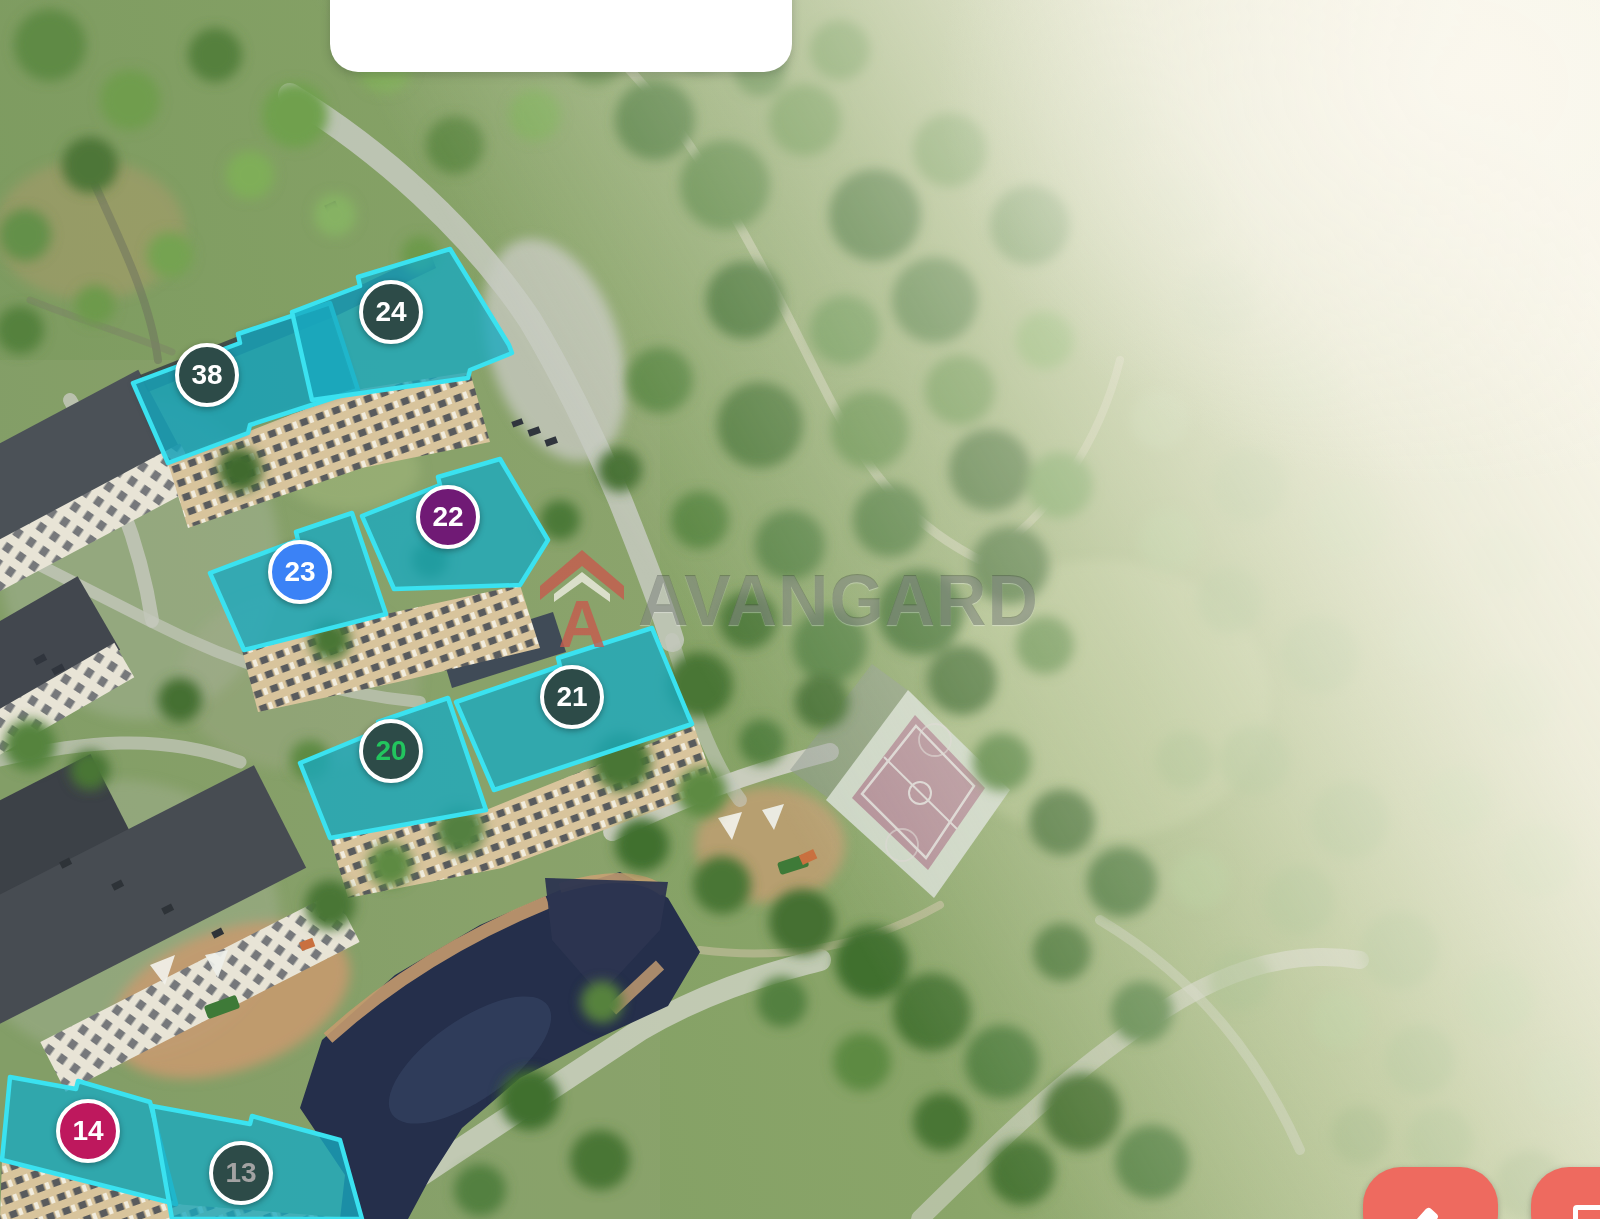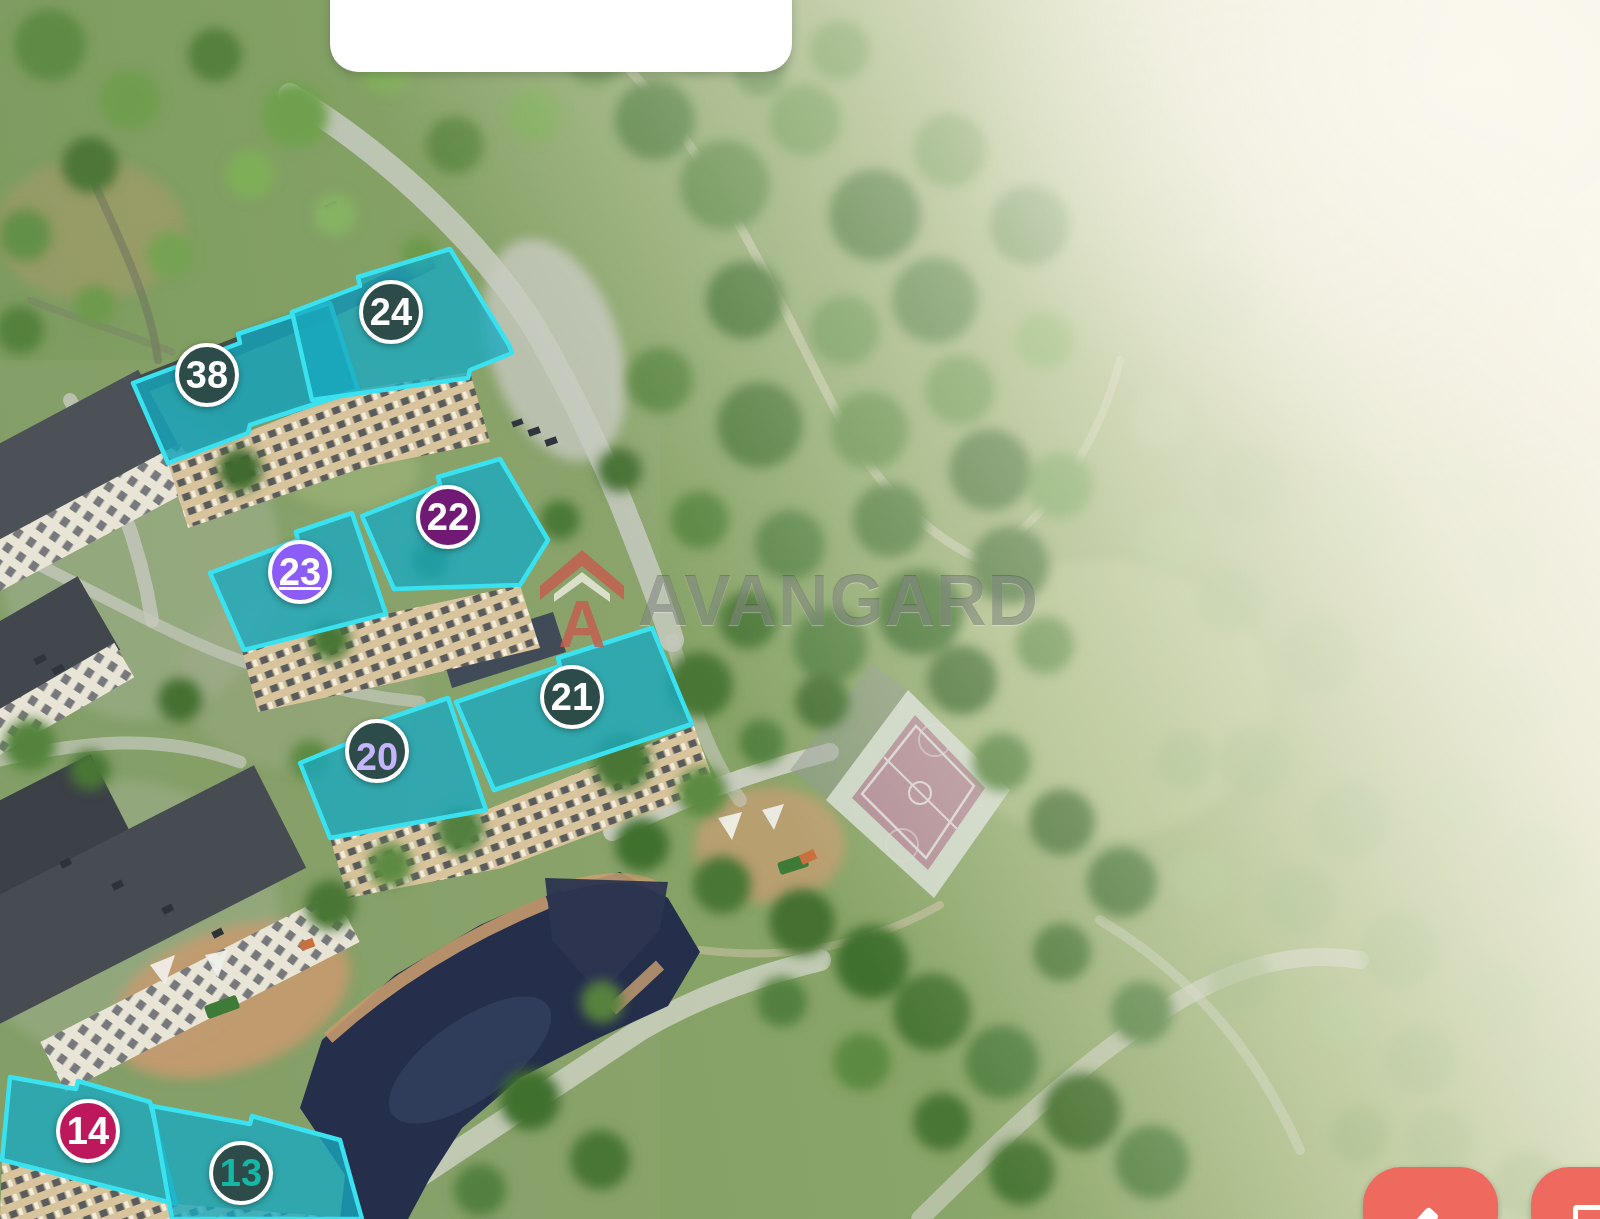--- a/index.html
+++ b/index.html
@@ -12,21 +12,21 @@
       linear-gradient(60deg, rgba(246,243,229,0) 44%, rgba(246,243,229,0.42) 63%,
                       rgba(247,244,232,0.85) 80%, rgba(250,247,237,0.97) 94%);}
   .watermark{position:absolute;left:538px;top:548px;display:flex;align-items:center;gap:12px;pointer-events:none;}
   .watermark .wm-text{font-size:72px;font-weight:700;letter-spacing:1px;
       color:rgba(45,52,45,0.34);transform:scaleX(0.97);transform-origin:left center;
       text-shadow:0 1px 1px rgba(255,255,255,0.35);}
   .popup{position:absolute;left:330px;top:-30px;width:462px;height:102px;background:#ffffff;
       border-radius:28px;box-shadow:0 3px 10px rgba(40,50,40,0.25);}
   .marker{position:absolute;width:64px;height:64px;margin:-32px 0 0 -32px;border-radius:50%;
       border:4px solid #ffffff;box-sizing:border-box;display:flex;align-items:center;justify-content:center;
-      font-size:38px;font-weight:700;box-shadow:0 2px 6px rgba(0,0,0,0.35);cursor:pointer;}
+      font-size:28px;font-weight:700;box-shadow:0 2px 6px rgba(0,0,0,0.35);cursor:pointer;}
   .ctl-btn{position:absolute;width:135px;height:86px;border-radius:38px;border:none;
       box-shadow:0 2px 6px rgba(0,0,0,0.25);cursor:pointer;overflow:hidden;}
   .ctl-btn .bar-icon{position:absolute;left:52px;top:40px;width:15px;height:34px;background:#fff;
       border-radius:4px;transform:rotate(42deg);}
   .ctl-btn .rect-icon{position:absolute;left:42px;top:38px;width:22px;height:32px;
       border:5px solid #fff;border-radius:4px;background:transparent;}
 </style>
 </head>
 <body>
 
@@ -308,33 +308,33 @@
 
   <div class="marker" style="left: 391px; top: 312px; background: rgb(45, 75, 72); color: rgb(255, 255, 255);">
     <span>24</span>
     </div>
   <div class="marker" style="left: 207px; top: 375px; background: rgb(45, 75, 72); color: rgb(255, 255, 255);">
     <span>38</span>
     </div>
   <div class="marker" style="left: 448px; top: 517px; background: #701a75; color: rgb(255, 255, 255);">
     <span>22</span>
     </div>
-  <div class="marker" style="left: 300px; top: 572px; background: #8b5cf6; color: rgb(255, 255, 255); text-decoration: underline;">
+  <div class="marker" style="left: 300px; top: 572px; background: #3b82f6; color: rgb(255, 255, 255);">
     <span>23</span>
     </div>
   <div class="marker" style="left: 572px; top: 697px; background: rgb(45, 75, 72); color: rgb(255, 255, 255); align-items: center;">
     <span>21</span>
     </div>
-  <div class="marker" style="left: 377px; top: 751px; background: rgb(45, 75, 72); color: #c4b5fd; align-items: flex-end;">
+  <div class="marker" style="left: 391px; top: 751px; background: rgb(45, 75, 72); color: #22c55e;">
     <span>20</span>
     </div>
   <div class="marker" style="left: 88px; top: 1131px; background: #be185d; color: rgb(255, 255, 255);">
     <span>14</span>
     </div>
-  <div class="marker" style="left: 241px; top: 1173px; background: rgb(45, 75, 72); color: #14b8a6; align-items: center;">
+  <div class="marker" style="left: 241px; top: 1173px; background: rgb(45, 75, 72); color: #a3a3a3; align-items: center;">
     <span>13</span>
     </div>
 
   <button class="ctl-btn" style="left: 1363px; top: 1167px; background: rgb(238, 106, 95);">
     <span class="bar-icon"></span>
   </button>
   <button class="ctl-btn" style="left: 1531px; top: 1167px; width: 120px; background: rgb(238, 106, 95);">
     <span class="rect-icon"></span>
   </button>
 

